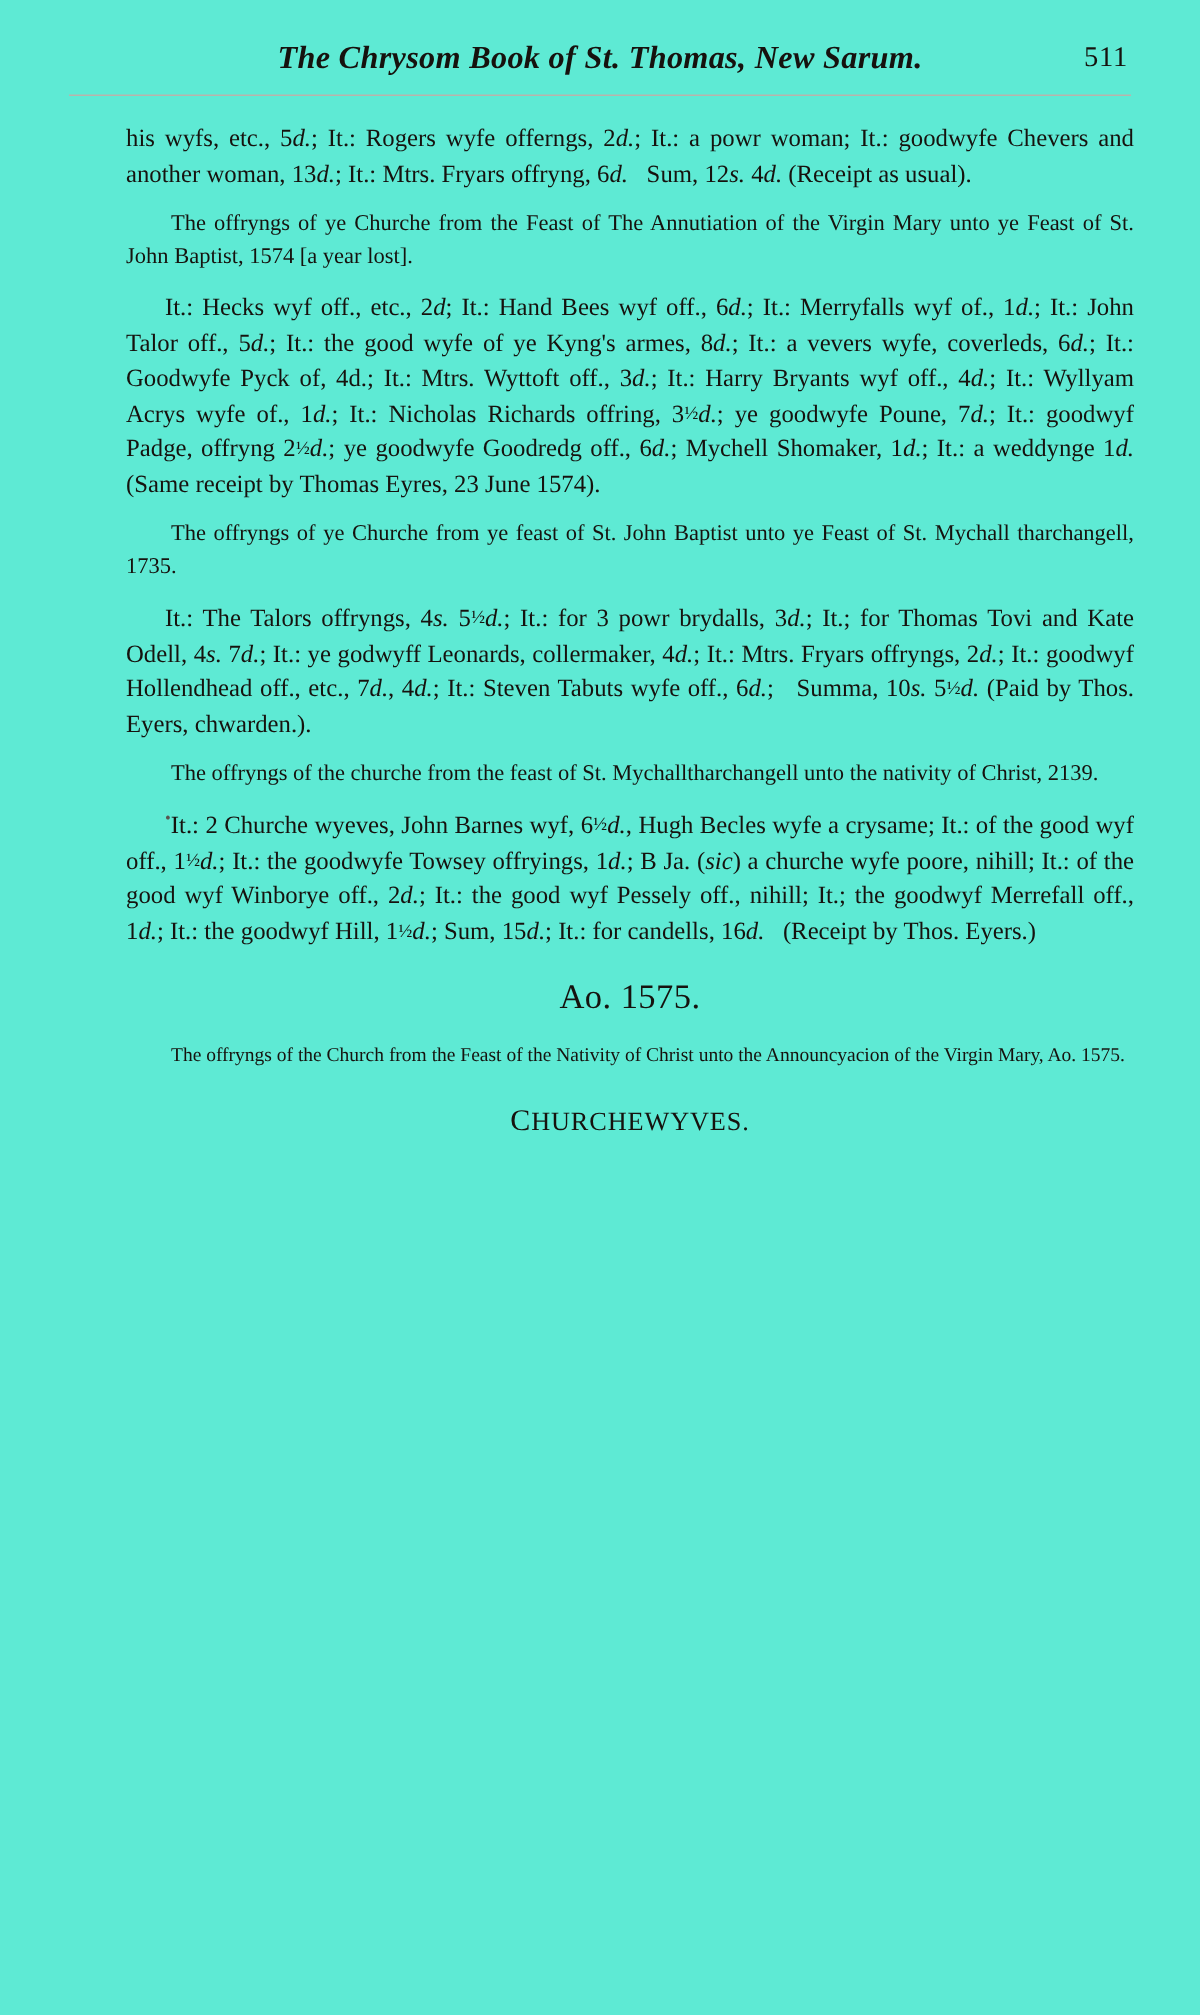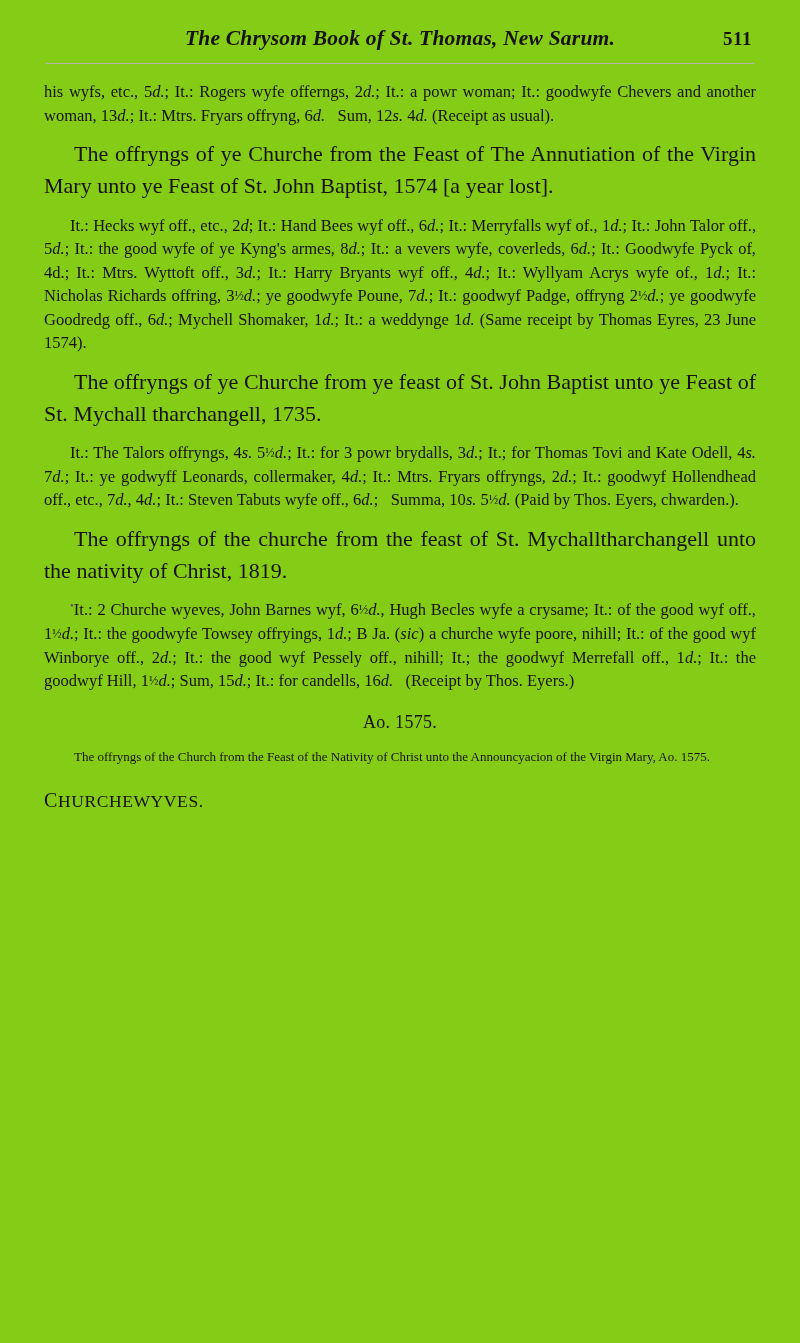--- a/index.html
+++ b/index.html
@@ -4,21 +4,21 @@
 <style>
   html, body {
     margin: 0;
     padding: 0;
     background: #ffffff;
   }
   .page {
     position: relative;
     width: 800px;
     height: 1343px;
-    background: #84cc16;
+    background: #5eead4;
     box-sizing: border-box;
     padding: 26px 44px 10px 44px;
     font-family: "Liberation Serif", serif;
     color: #16120e;
     overflow: hidden;
   }
   .header {
     display: flex;
     align-items: baseline;
     justify-content: center;
@@ -33,70 +33,71 @@
     font-size: 21.5px;
     letter-spacing: 0.2px;
     text-align: center;
     white-space: nowrap;
   }
   .page-number {
     position: absolute;
     right: 4px;
     bottom: 1px;
     font-size: 19px;
-    font-weight: bold;
+    font-weight: normal;
     letter-spacing: 0.5px;
     text-align: right;
   }
   .rule {
     border: none;
     border-top: 1px solid #b9b4ab;
     margin: 12px 2px 16px 2px;
   }
   .body-text {
     font-size: 17.1px;
     line-height: 1.445;
     text-align: justify;
     text-justify: inter-word;
     hyphens: none;
+    margin-left: 40px;
   }
   p {
     margin: 0;
   }
   .para-dense {
     font-size: 16.5px;
     line-height: 1.425;
     text-align: justify;
     margin-bottom: 11px;
   }
   .para-lead {
-    font-size: 22px;
+    font-size: 15px;
     line-height: 1.47;
     text-align: justify;
     text-indent: 30px;
     margin-bottom: 11px;
   }
   .para-lead-ni {
     font-size: 13px;
     line-height: 1.47;
     text-align: justify;
     margin-bottom: 11px;
   }
   .para-dense.indent,
   .para-dense-indent {
     text-indent: 26px;
   }
   .centered {
     text-align: center;
-    font-size: 18px;
+    font-size: 23px;
     margin: 16px 0 12px 0;
     letter-spacing: 0.3px;
   }
   .section-heading {
-    text-align: left;
+    text-align: center;
     font-size: 17.5px;
     margin: 20px 0 12px 0;
     letter-spacing: 0.6px;
     font-family: Liberation Serif, serif;
   }
   .smallcaps-big {
     font-size: 20px;
   }
   i { font-style: italic; }
   .frac {
@@ -137,21 +138,21 @@
 
     <p class="para-lead">
       The offryngs of ye Churche from ye feast of St. John Baptist unto ye Feast of St. Mychall tharchangell, 1735.
     </p>
 
     <p class="para-dense para-dense-indent">
       It.: The Talors offryngs, 4<i>s.</i> 5<span class="frac">½</span><i>d.</i>; It.: for 3 powr brydalls, 3<i>d.</i>; It.; for Thomas Tovi and Kate Odell, 4<i>s.</i> 7<i>d.</i>; It.: ye godwyff Leonards, collermaker, 4<i>d.</i>; It.: Mtrs. Fryars offryngs, 2<i>d.</i>; It.: goodwyf Hollendhead off., etc., 7<i>d.</i>, 4<i>d.</i>; It.: Steven Tabuts wyfe off., 6<i>d.</i>;&nbsp;&nbsp; Summa, 10<i>s.</i> 5<span class="frac">½</span><i>d.</i> (Paid by Thos. Eyers, chwarden.).
     </p>
 
     <p class="para-lead">
-      The offryngs of the churche from the feast of St. Mychalltharchangell unto the nativity of Christ, 1819.
+      The offryngs of the churche from the feast of St. Mychalltharchangell unto the nativity of Christ, 2139.
     </p>
 
     <p class="para-dense para-dense-indent">
       <span class="tiny-mark">•</span>It.: 2 Churche wyeves, John Barnes wyf, 6<span class="frac">½</span><i>d.</i>, Hugh Becles wyfe a crysame; It.: of the good wyf off., 1<span class="frac">½</span><i>d.</i>; It.: the goodwyfe Towsey offryings, 1<i>d.</i>; B Ja. (<i>sic</i>) a churche wyfe poore, nihill; It.: of the good wyf Winborye off., 2<i>d.</i>; It.: the good wyf Pessely off., nihill; It.; the goodwyf Merrefall off., 1<i>d.</i>; It.: the goodwyf Hill, 1<span class="frac">½</span><i>d.</i>; Sum, 15<i>d.</i>; It.: for candells, 16<i>d.</i>&nbsp;&nbsp; (Receipt by Thos. Eyers.)
     </p>
 
     <p class="centered">Ao. 1575.</p>
 
     <p class="para-lead-ni">
       <span style="display:inline-block;width:30px"></span>The offryngs of the Church from the Feast of the Nativity of Christ unto the Announcyacion of the Virgin Mary, Ao. 1575.

